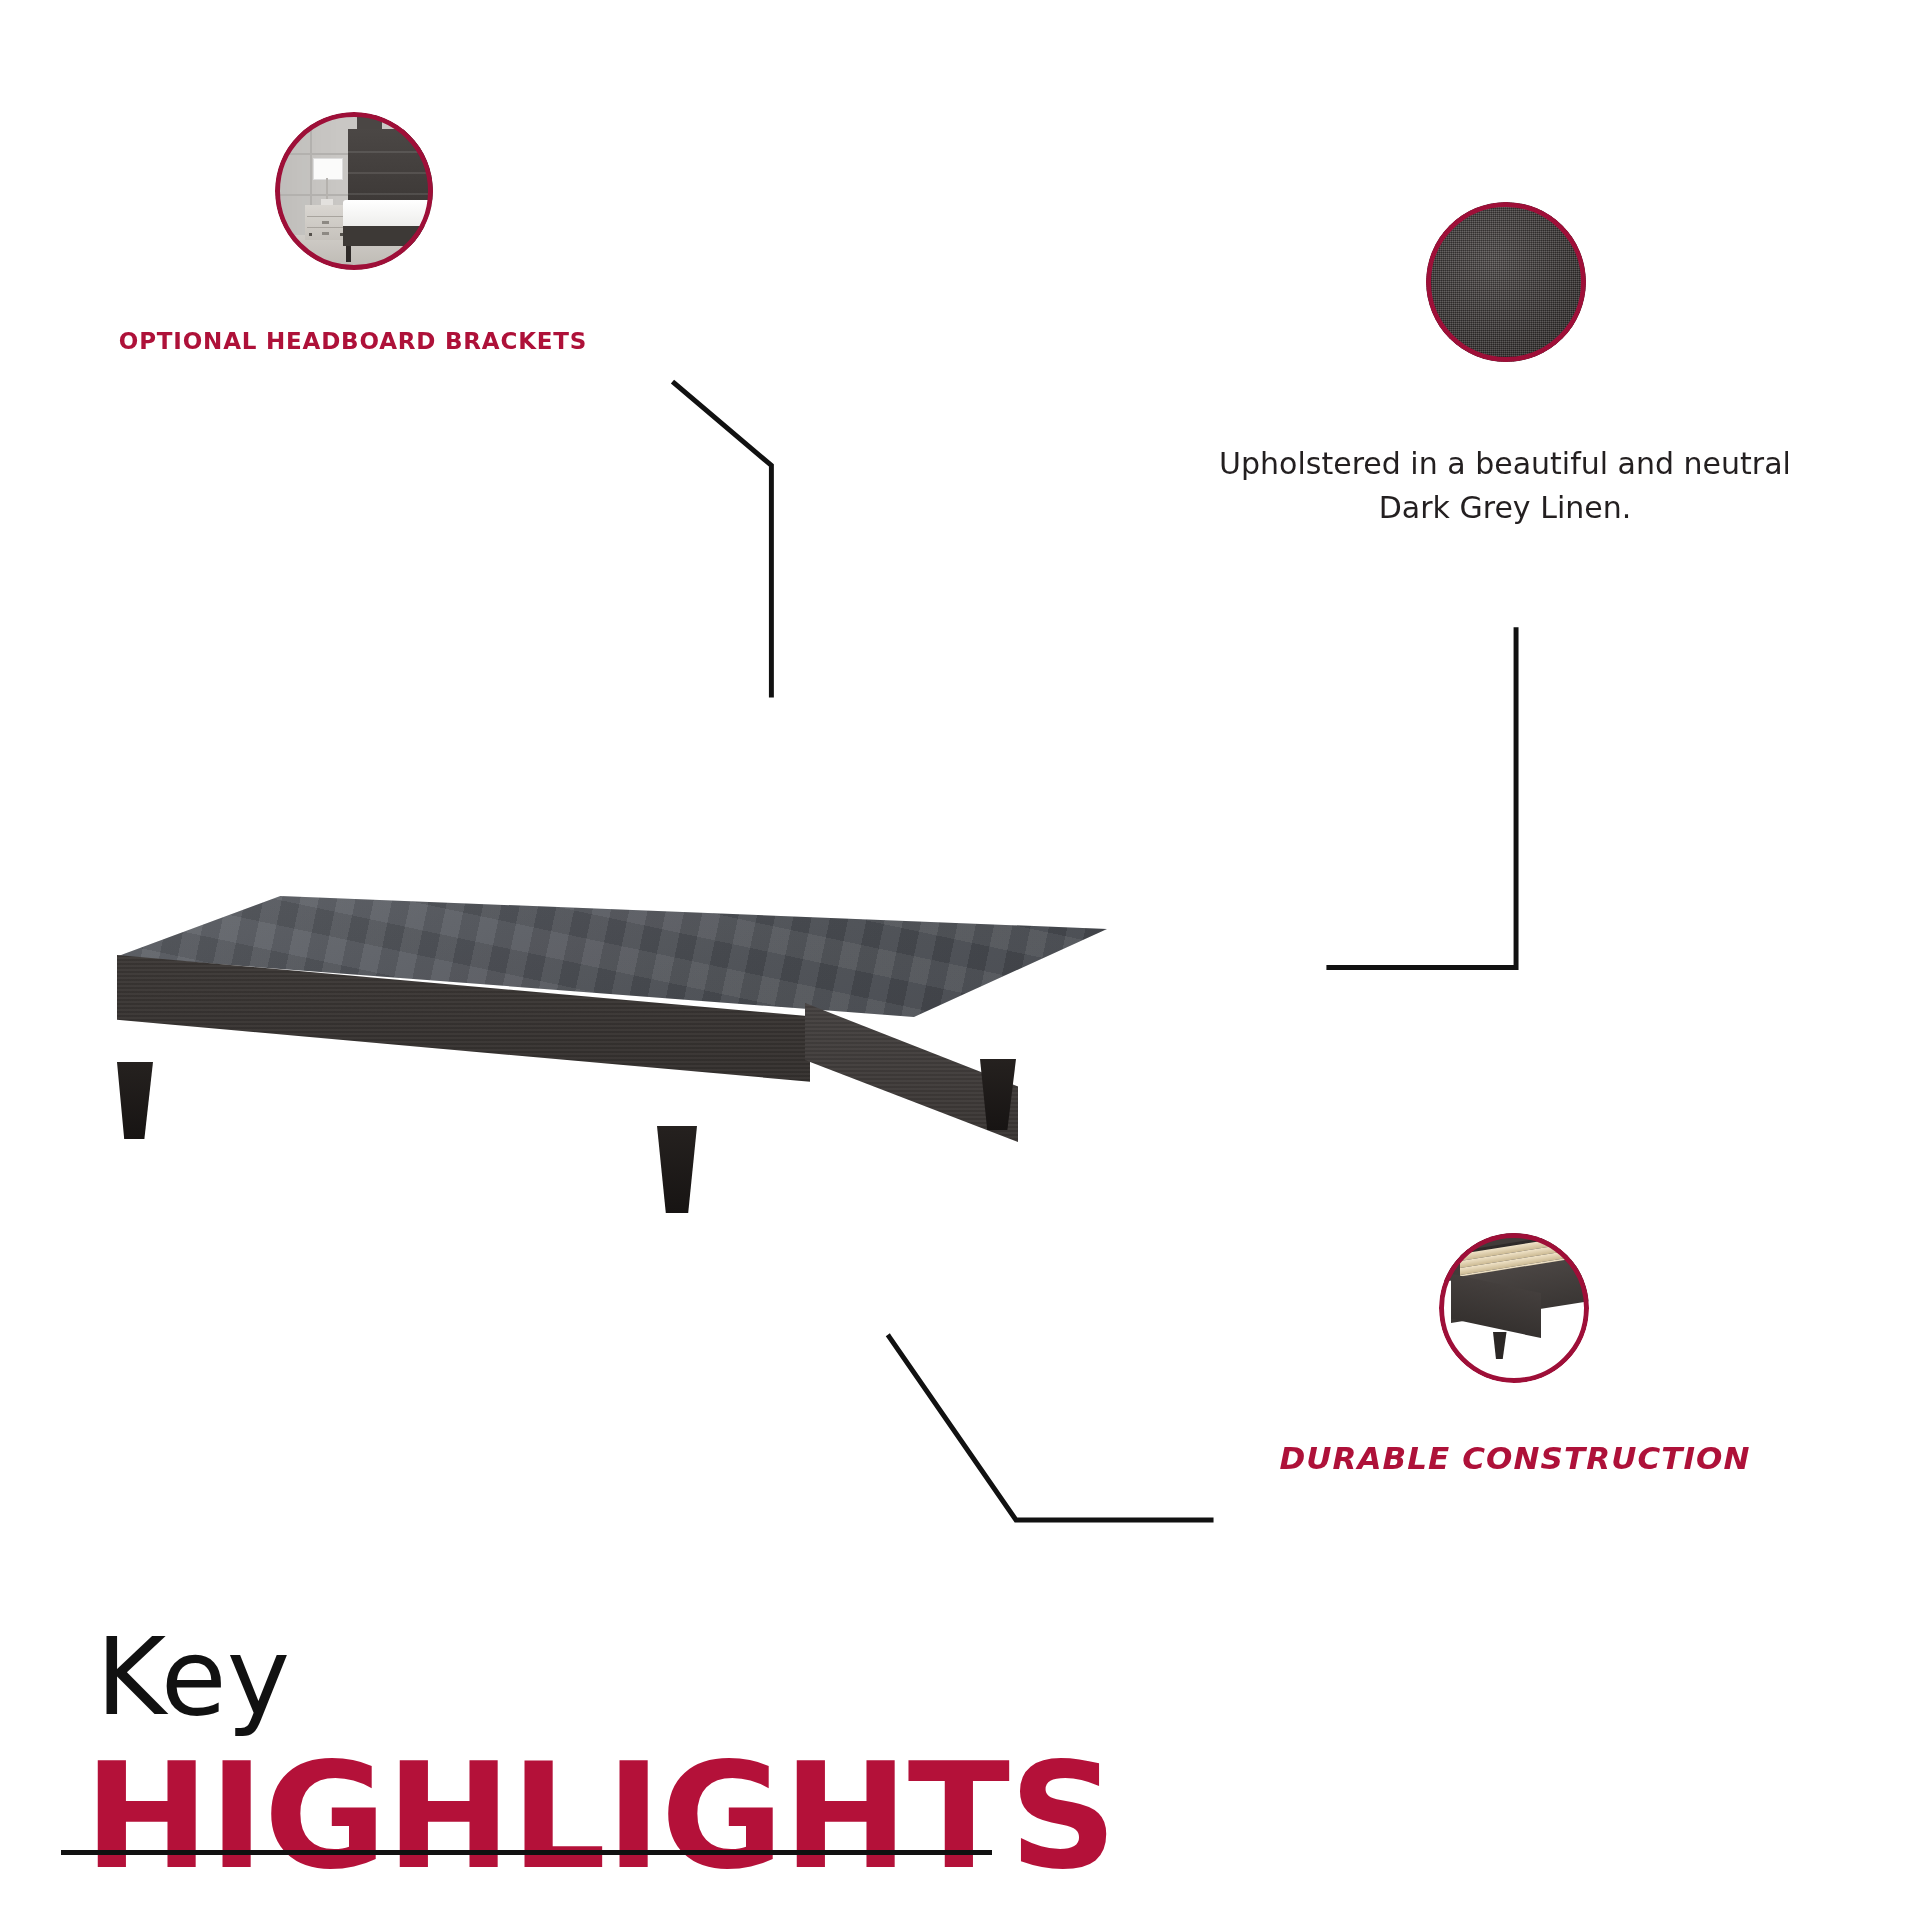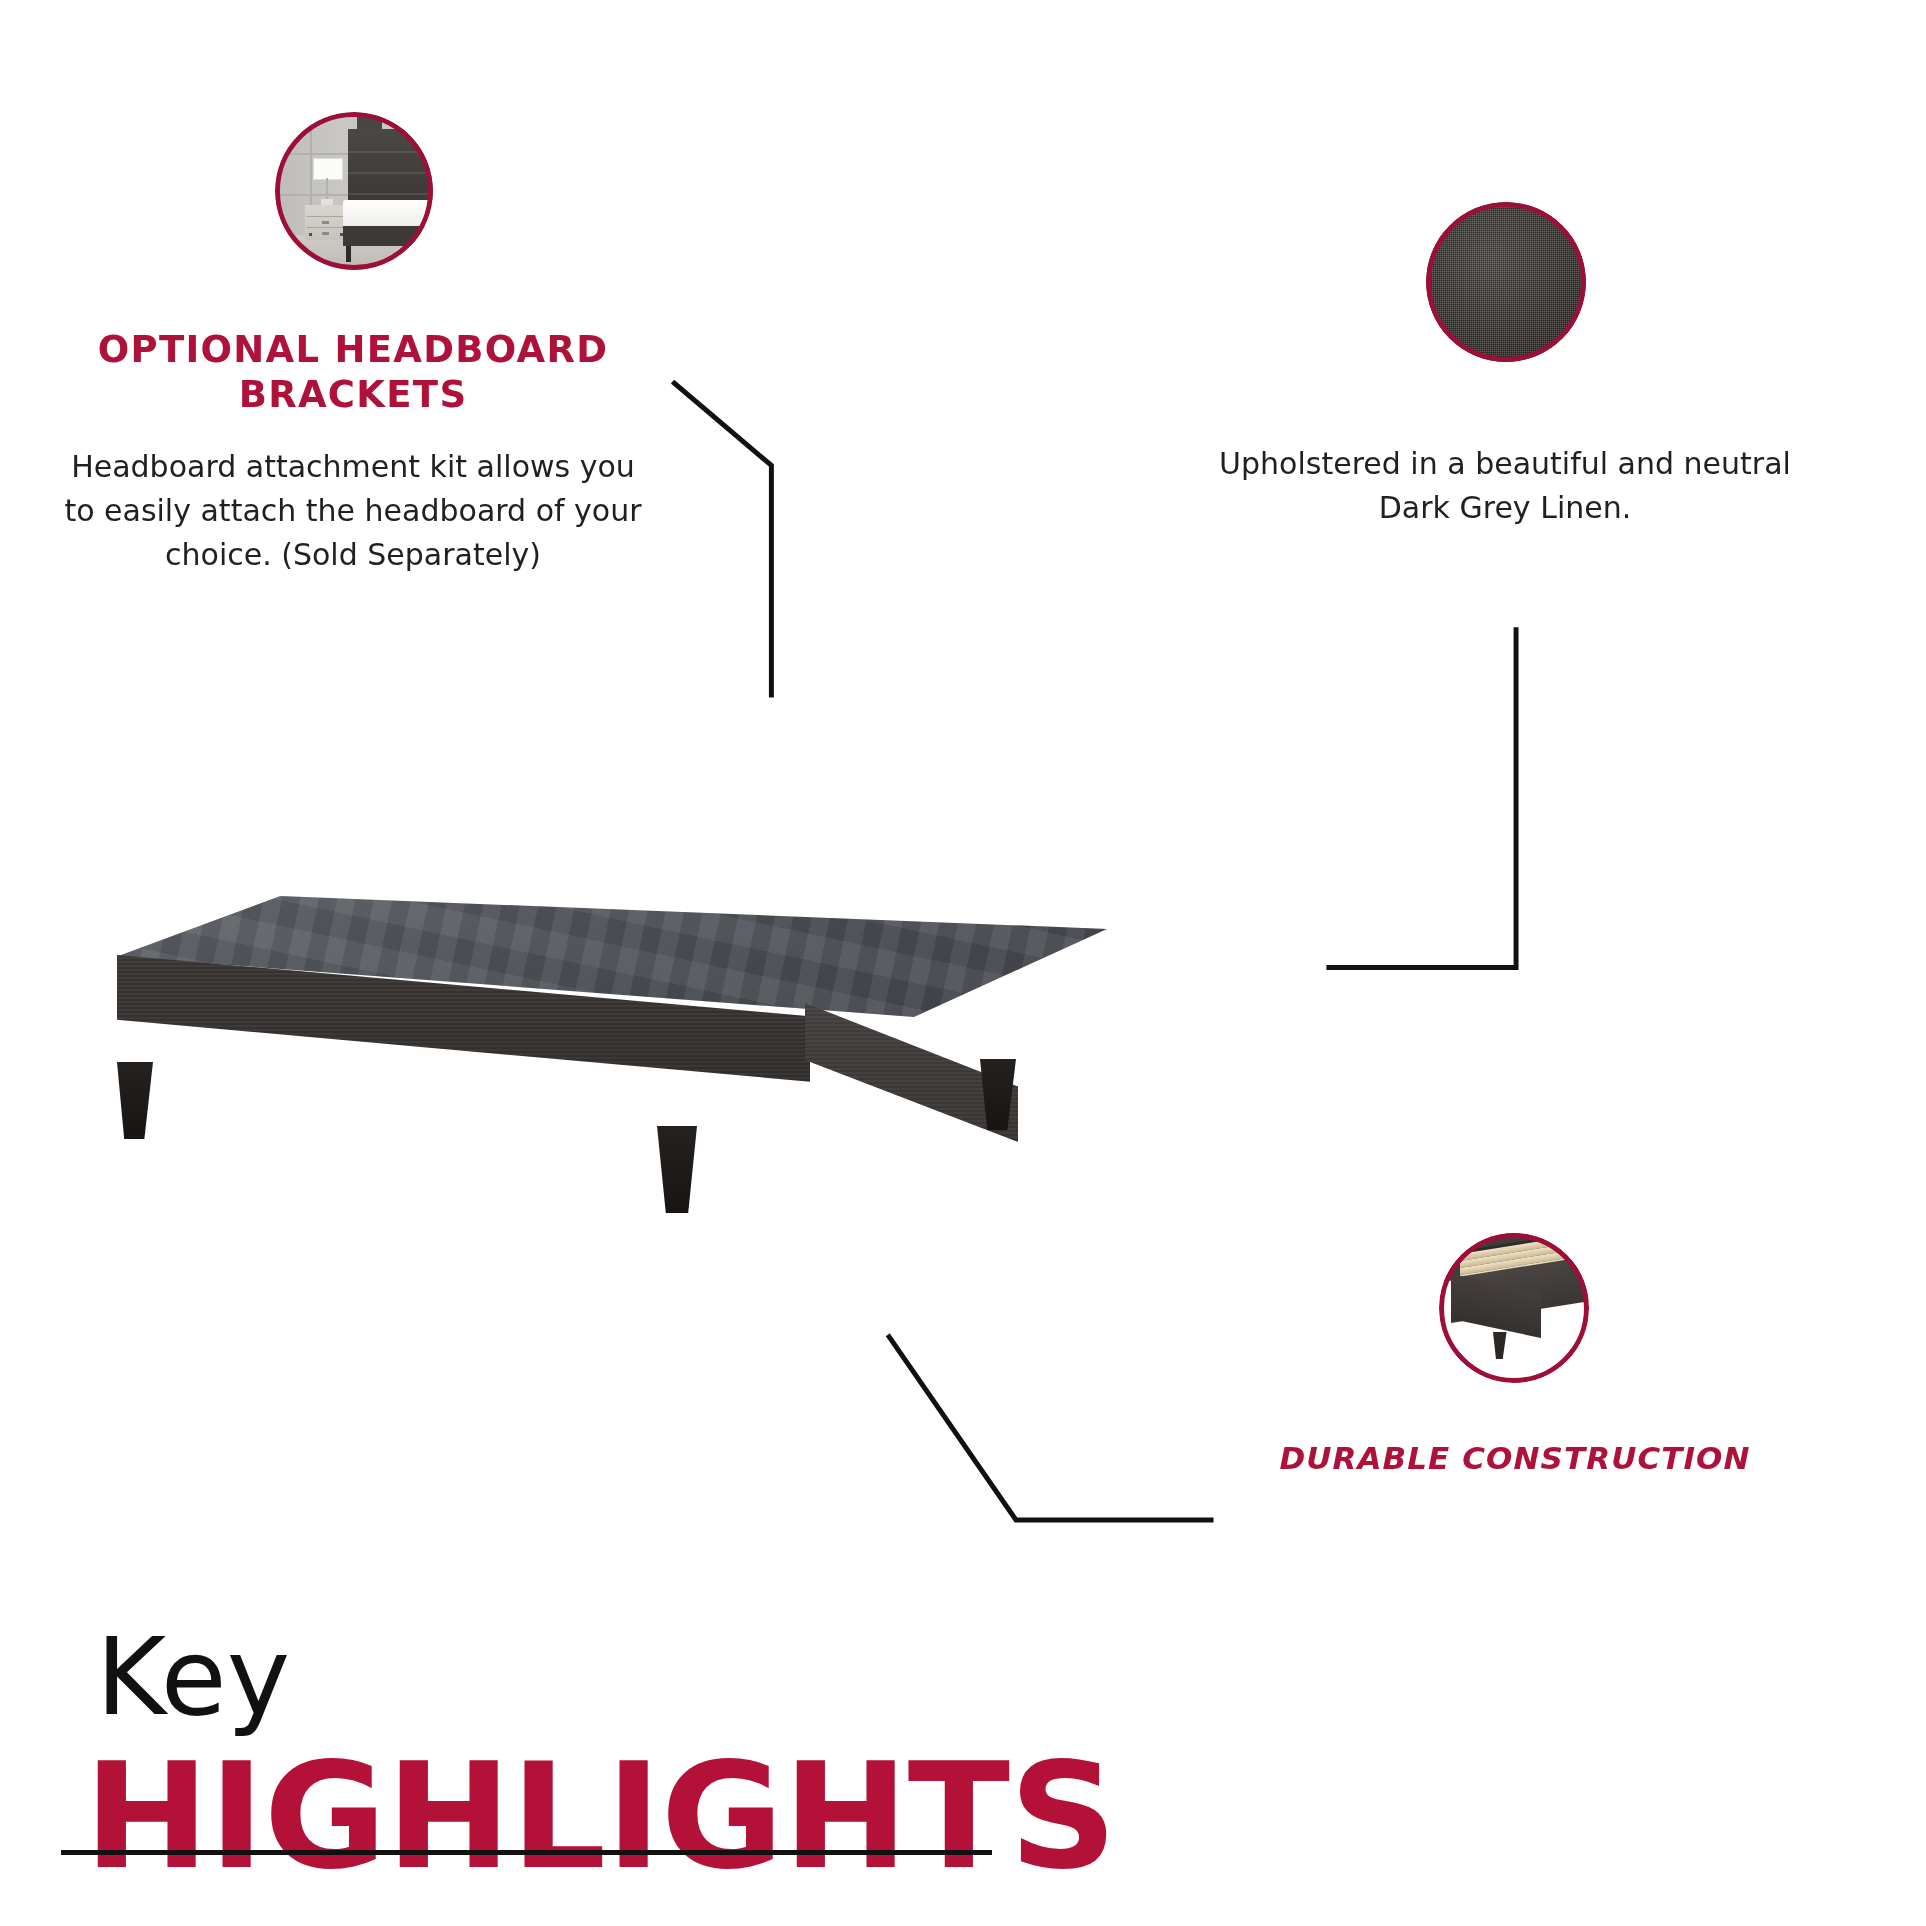--- a/index.html
+++ b/index.html
@@ -260,22 +260,21 @@
         <div class="scene-mattress"></div>
         <div class="scene-base"></div>
         <div class="scene-leg" style="left:45%; top:85%"></div>
         <div class="scene-leg" style="left:99%; top:85%"></div>
       </div>
     </div>
     <div class="badge-ring" style="border:5px solid #9E0F38;"></div>
   </div>
 
   <div class="feature" style="left:61px; top:327px; width:584px;">
-    <h3 class="feature-title" style="color:#AE1139; font-size:37px;">OPTIONAL HEADBOARD BRACKETS</h3>
-    <p class="feature-body" style="color:#231f20; font-size:30px; margin-top:28px;">Headboard attachment kit allows you to easily attach the headboard of your choice. (Sold Separately)</p>
+    <h3 class="feature-title" style="color:#AE1139; font-size:23px;">OPTIONAL HEADBOARD BRACKETS</h3>
   </div>
 
   <div class="badge" style="left:1426px; top:202px; width:160px; height:160px;">
     <div class="badge-inner">
       <div class="linen"></div>
     </div>
     <div class="badge-ring" style="border:5px solid #9E0F38;"></div>
   </div>
 
   <div class="feature" style="left:1218px; top:414px; width:574px;">

